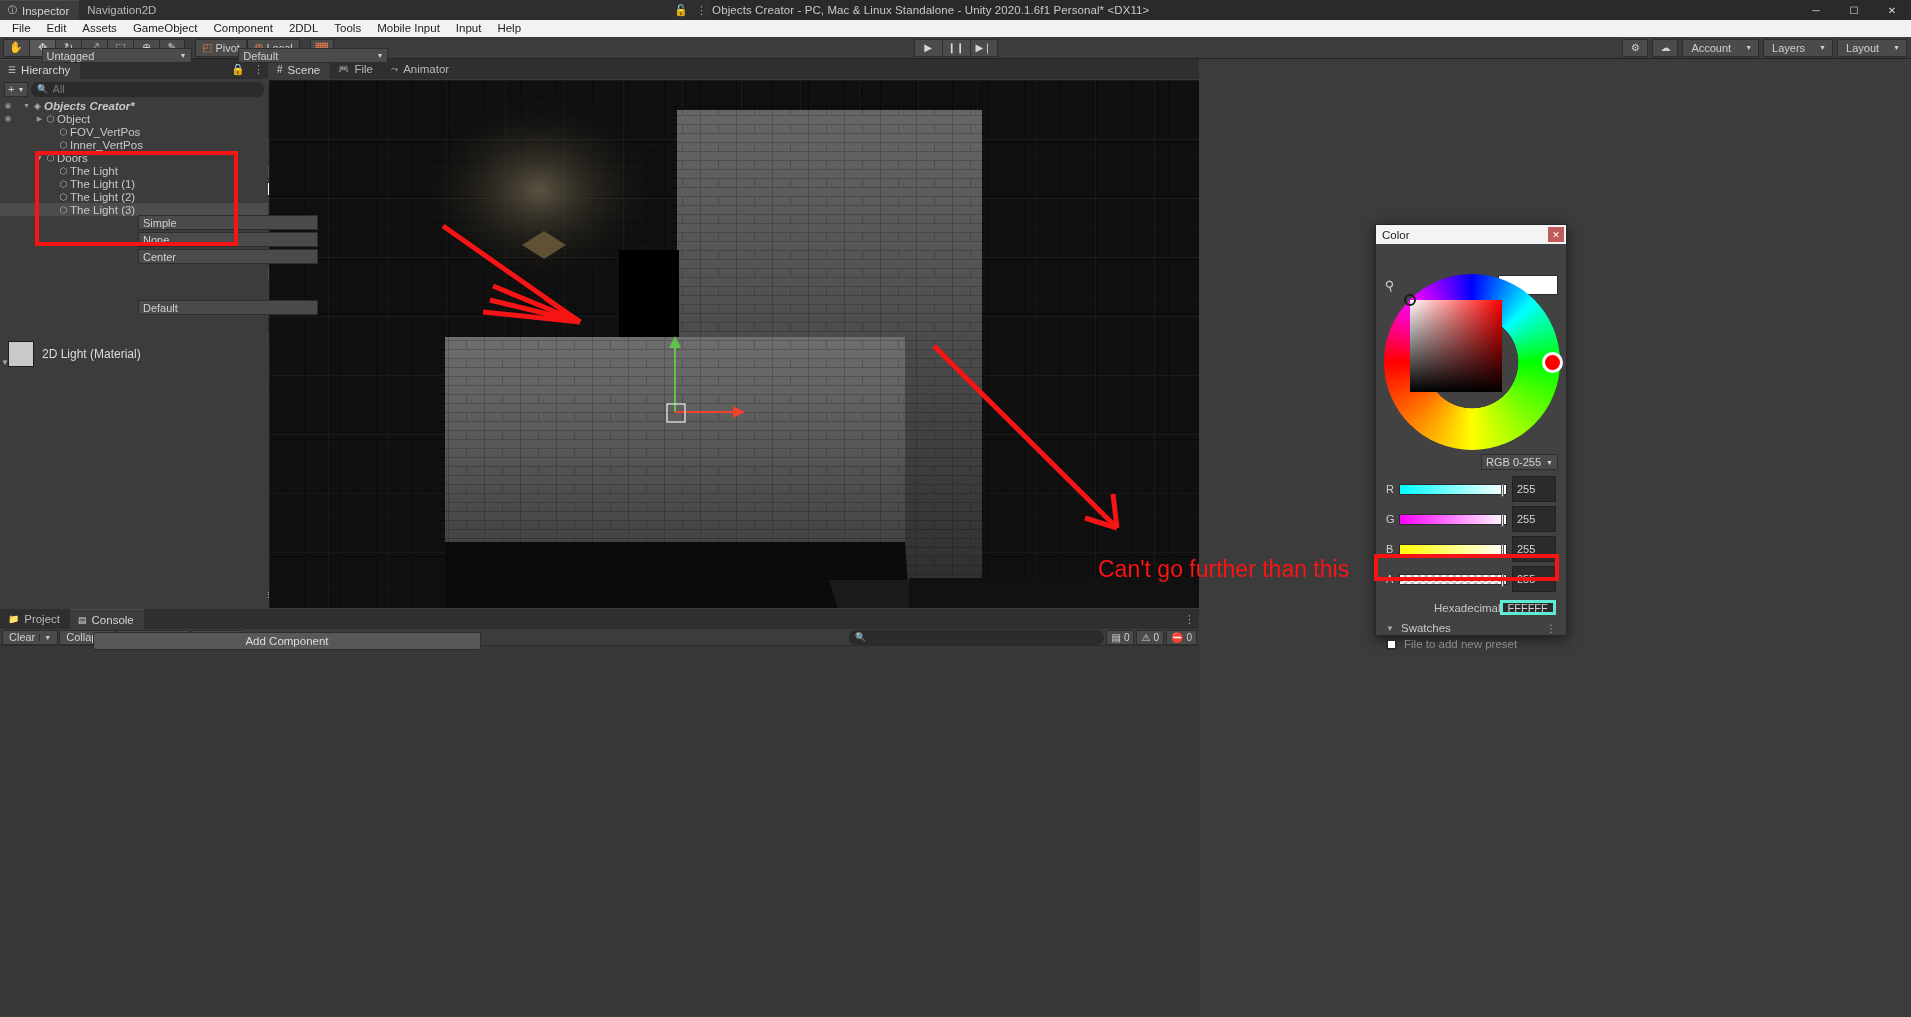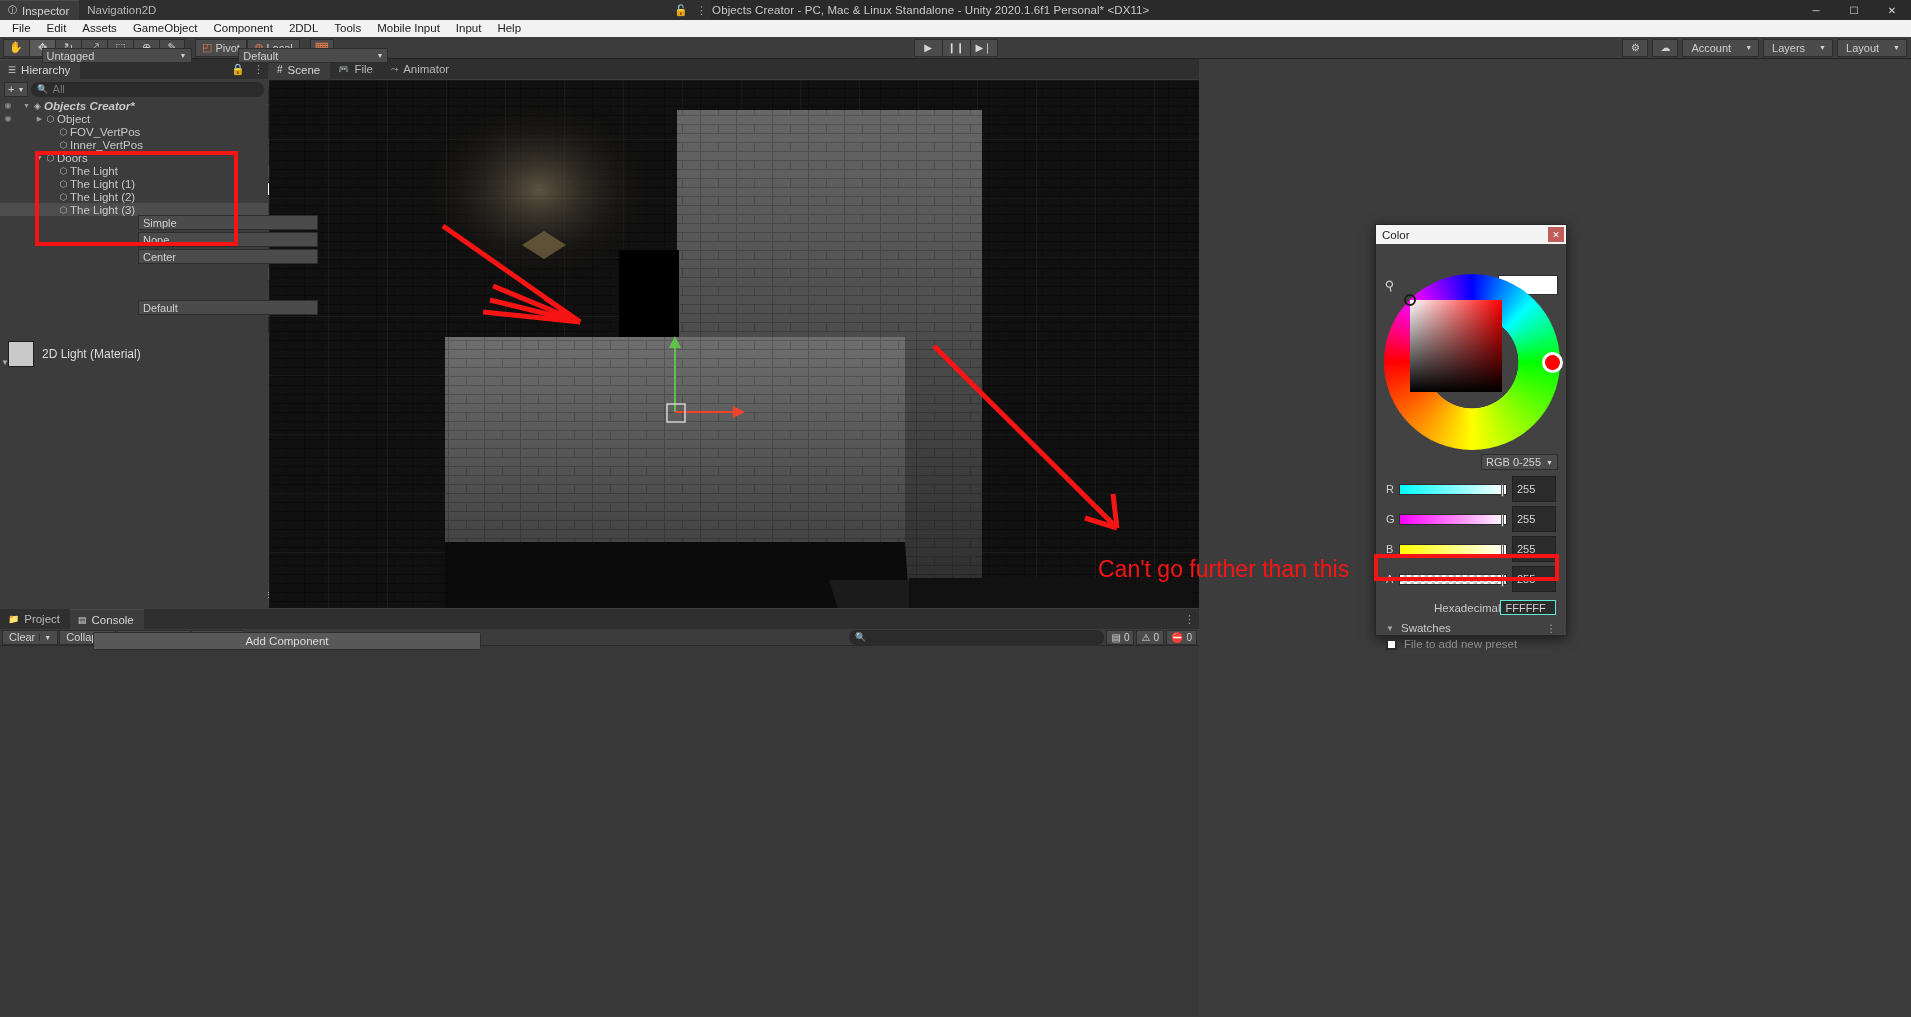--- a/index.html
+++ b/index.html
@@ -175,21 +175,21 @@
     font-size:11px; color:#d4d4d4; }
   .ch-row { display:flex; align-items:center; gap:5px; margin-top:4px; padding:0 2px; }
   .ch-lbl { width:8px; font-size:11px; color:#cfcfcf; }
   .ch-bar { flex:1; height:11px; border:1px solid #2a2a2a; position:relative; }
   .ch-knob { position:absolute; right:2px; top:-1px; width:3px; height:13px; background:#e8e8e8;
     border:1px solid #555; }
   .ch-val { width:44px; height:26px; background:#2b2b2b; border:1px solid #212121; font-size:11px;
     color:#d4d4d4; display:flex; align-items:center; padding:0 4px; }
   .hexrow { display:flex; align-items:center; margin-top:8px; padding:0 2px;margin-left:48px; }
   .hexrow .lbl { flex:1; font-size:11.5px; color:#c8c8c8; }
-  .hexval { width:86px; height:15px; background:#2b2b2b; border:1px solid #5eead4; font-size:11px;
+  .hexval { width:86px; height:15px; background:#2b2b2b; border:3px solid #5eead4; font-size:11px;
     color:#d4d4d4; display:flex; align-items:center; padding:0 4px; }
   .swrow { display:flex; align-items:center; margin-top:7px; gap:5px; padding:0 2px;
     position:relative; }
   .sw-title { font-size:11.5px; color:#c8c8c8; }
   .sw-kebab { position:absolute; right:2px; font-size:10px; color:#b0b0b0; }
   .presetrow { display:flex; align-items:center; gap:7px; margin-top:4px; padding:0 2px; }
   .preset-sq { width:11px; height:11px; background:#fff; border:2px solid #2a2a2a; }
   .preset-txt { font-size:11.5px; color:#8d8d8d; }
   .checker { background-image:
       linear-gradient(45deg,#c0c0c0 25%,transparent 25%,transparent 75%,#c0c0c0 75%),

